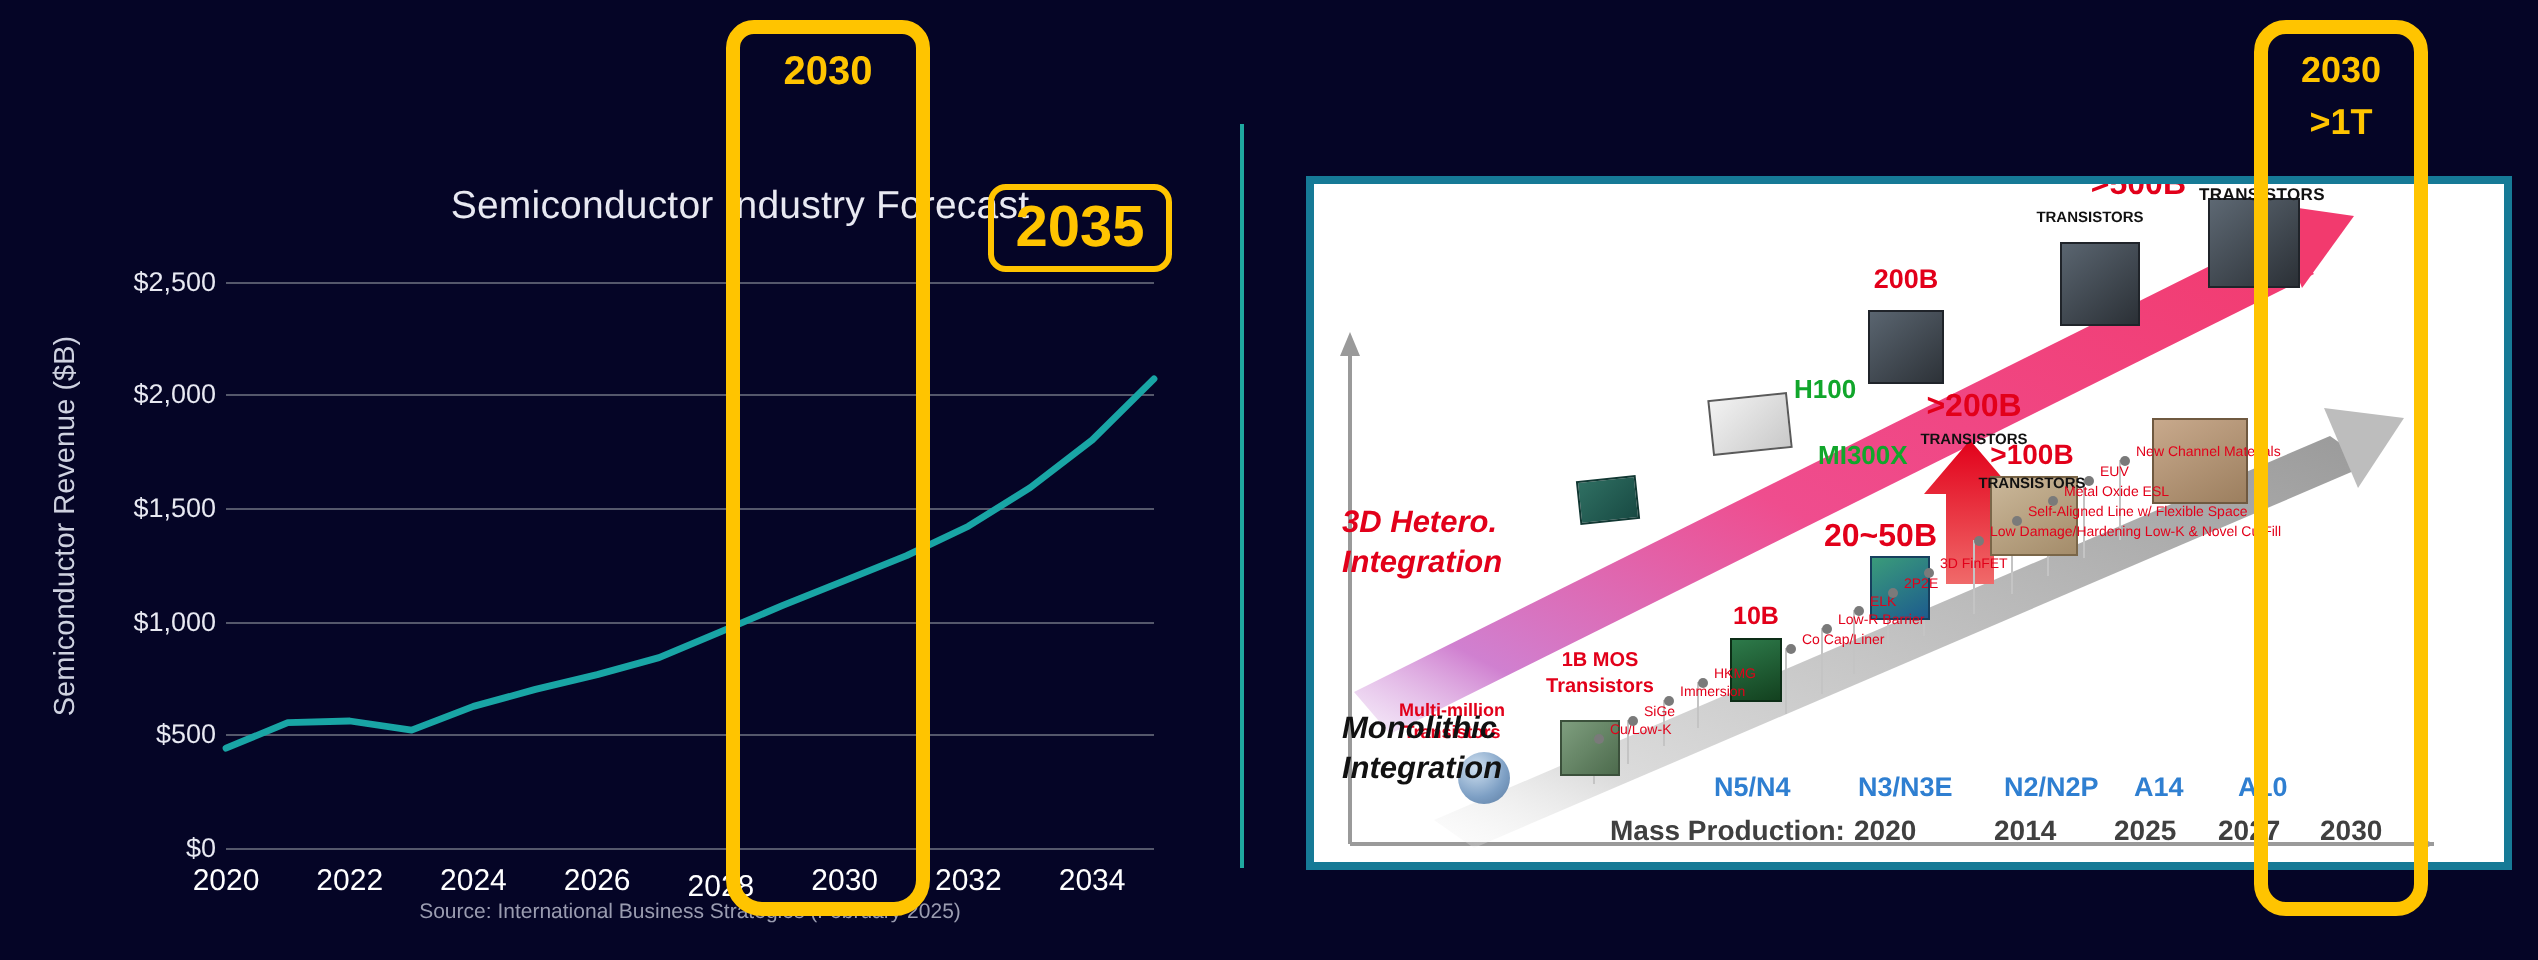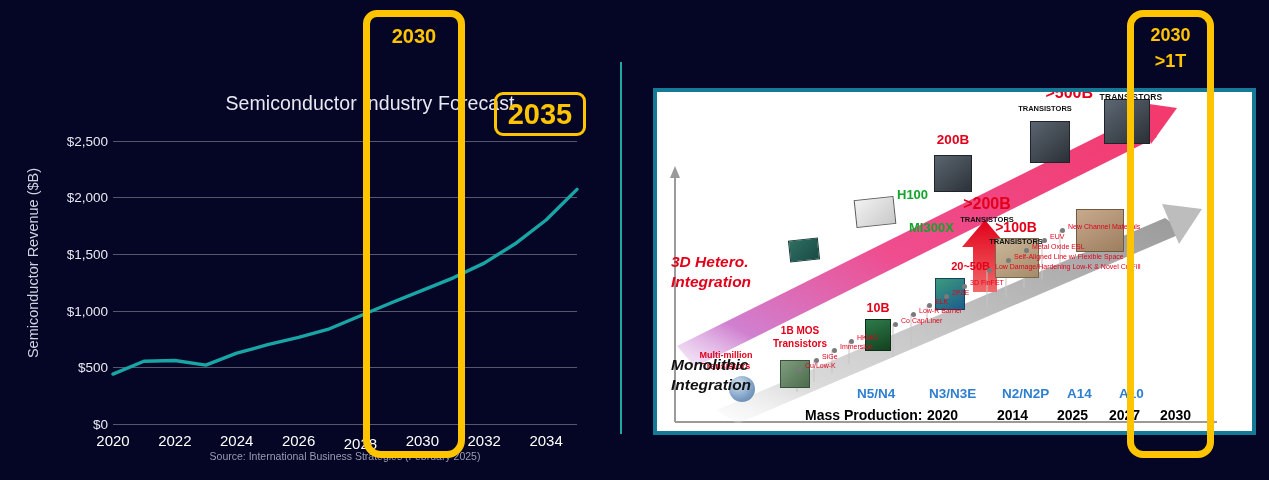--- a/index.html
+++ b/index.html
@@ -37,21 +37,21 @@
   
   #right-panel{position:absolute;left:653px;top:88px;width:603px;height:347px;
     background:#ffffff;border:4px solid #167a96;box-sizing:border-box;overflow:hidden;}
   #rp{position:absolute;left:0;top:0;width:595px;height:339px;}
 
   .rlabel{position:absolute;white-space:nowrap;}
   .big-red{color:#e2001a;font-weight:bold;}
   .tech{color:#e2001a;font-size:7px;white-space:nowrap;position:absolute;}
   .dot{position:absolute;width:5px;height:5px;border-radius:50%;background:#7a7a7a;}
   .node{position:absolute;color:#2f7fd1;font-size:13.5px;font-weight:bold;white-space:nowrap;}
-  .yr{position:absolute;color:#000000;font-size:13.5px;font-weight:bold;white-space:nowrap;}
+  .yr{position:absolute;color:#404040;font-size:13.5px;font-weight:bold;white-space:nowrap;}
   .die{position:absolute;box-sizing:border-box;}
 
   #callout-right{position:absolute;left:1127px;top:10px;width:87px;height:448px;
     border:7px solid #ffc400;border-radius:16px;box-sizing:border-box;pointer-events:none;}
   #callout-right-text{position:absolute;left:1127px;top:22px;width:87px;text-align:center;
     color:#ffc400;font-size:18px;font-weight:bold;line-height:1.45;}
 </style>
 </head>
 <body>
 
@@ -198,21 +198,21 @@
       <div class="rlabel big-red" style="left:262px;top:40px;width:68px;text-align:center;font-size:13.5px;">200B</div>
 
       <div class="rlabel big-red" style="left:282px;top:103px;width:96px;text-align:center;font-size:16px;">&gt;200B</div>
       <div class="rlabel" style="left:278px;top:123px;width:104px;text-align:center;font-size:7.5px;
                   color:#111;font-weight:bold;">TRANSISTORS</div>
 
       <div class="rlabel big-red" style="left:318px;top:127px;width:82px;text-align:center;font-size:14px;">&gt;100B</div>
       <div class="rlabel" style="left:312px;top:145px;width:94px;text-align:center;font-size:7.5px;
                   color:#111;font-weight:bold;">TRANSISTORS</div>
 
-      <div class="rlabel big-red" style="left:255px;top:168px;width:78px;text-align:right;font-size:11px;">20~50B</div>
+      <div class="rlabel big-red" style="left:255px;top:168px;width:78px;text-align:left;font-size:16px;">20~50B</div>
 
       <div class="rlabel big-red" style="left:196px;top:209px;width:50px;text-align:center;font-size:12.5px;">10B</div>
 
       <div class="rlabel big-red" style="left:100px;top:233px;width:86px;text-align:center;font-size:10px;line-height:1.25;">
         <div>1B MOS</div>
         <div>Transistors</div>
       </div>
 
       <div class="rlabel big-red" style="left:26px;top:258px;width:86px;text-align:center;font-size:9px;line-height:1.25;">
         <div>Multi-million</div>

